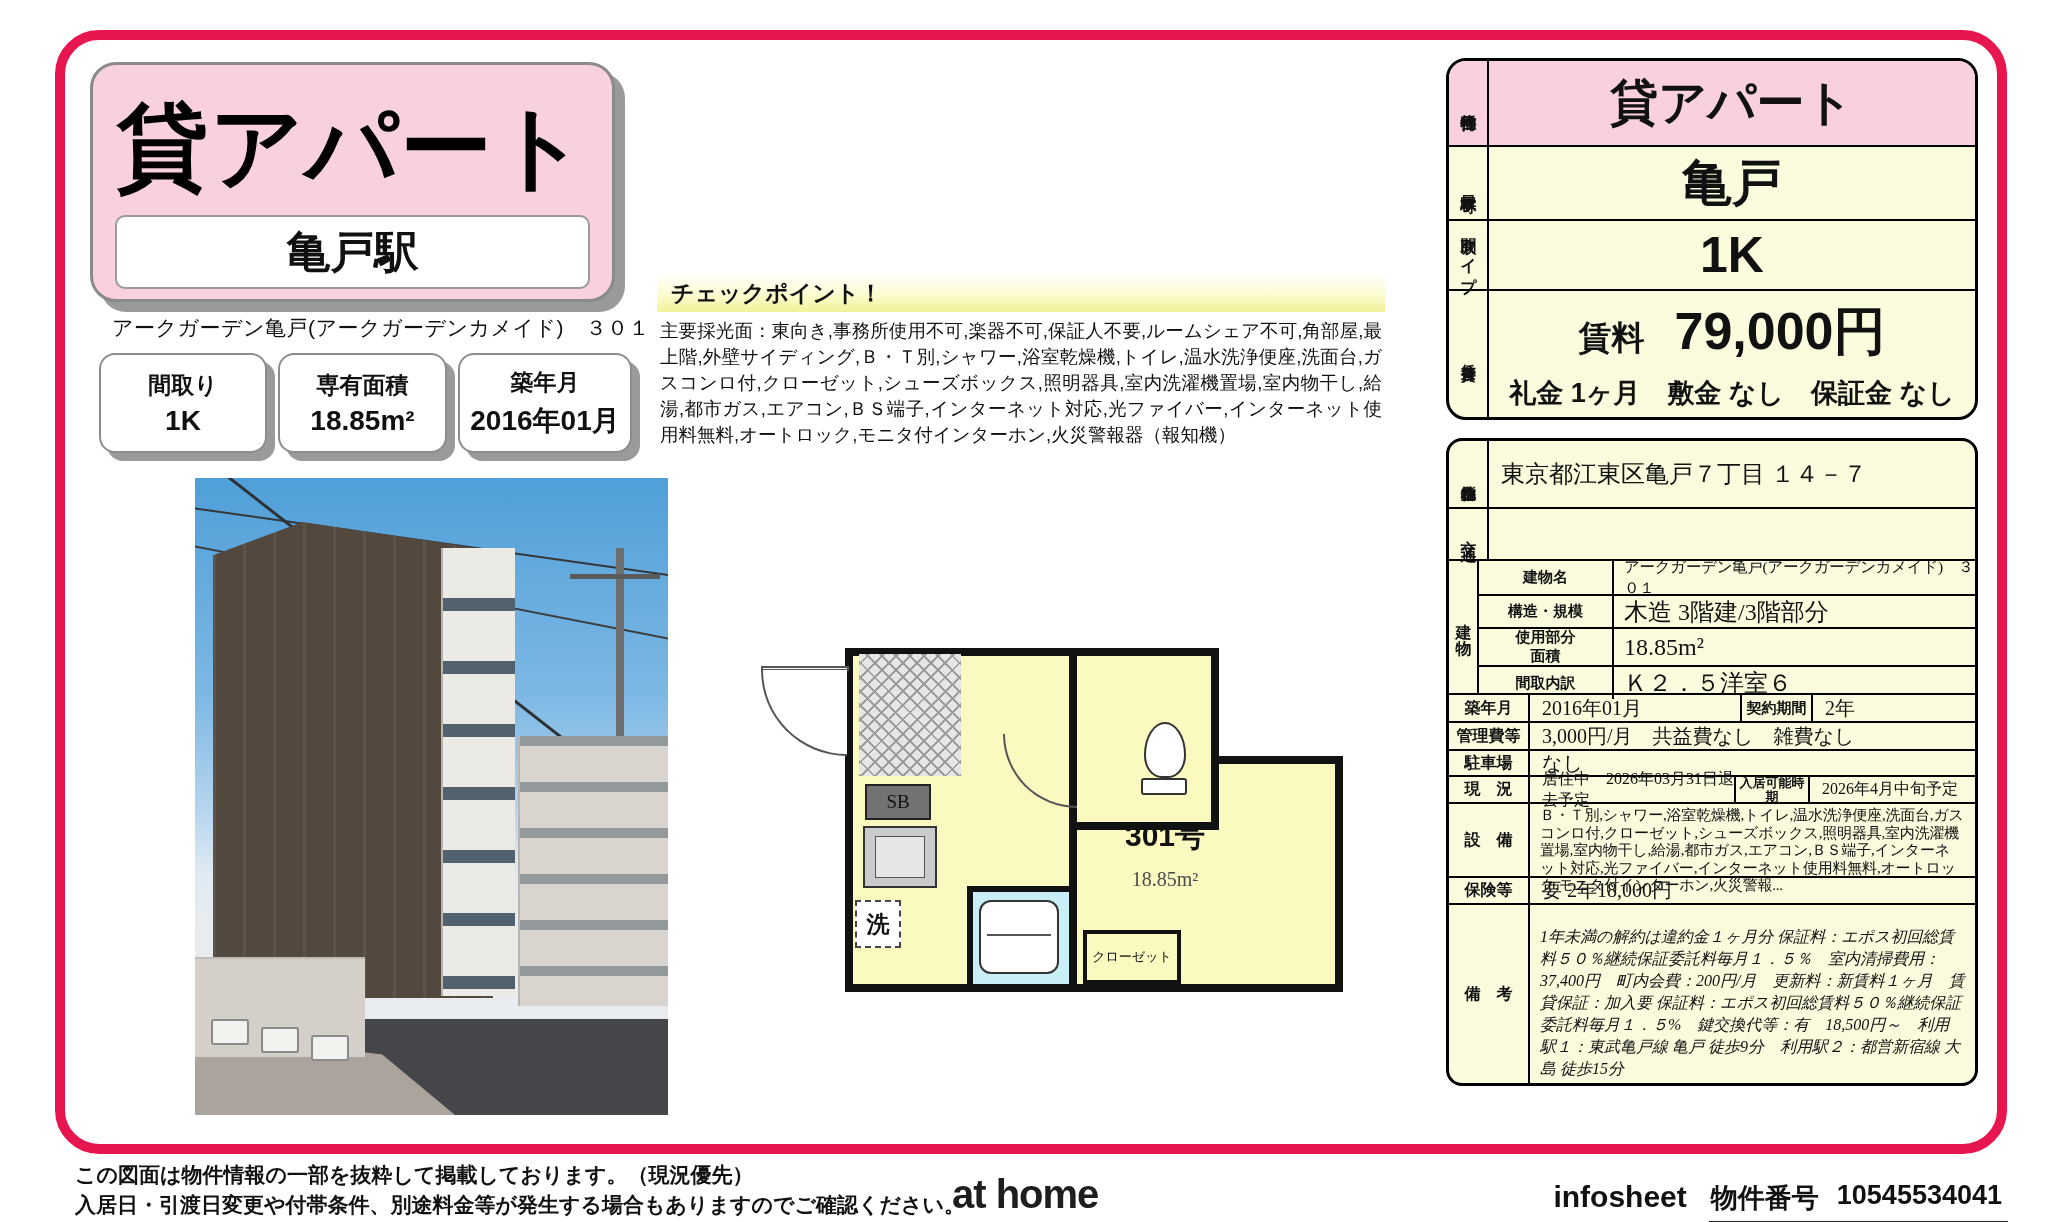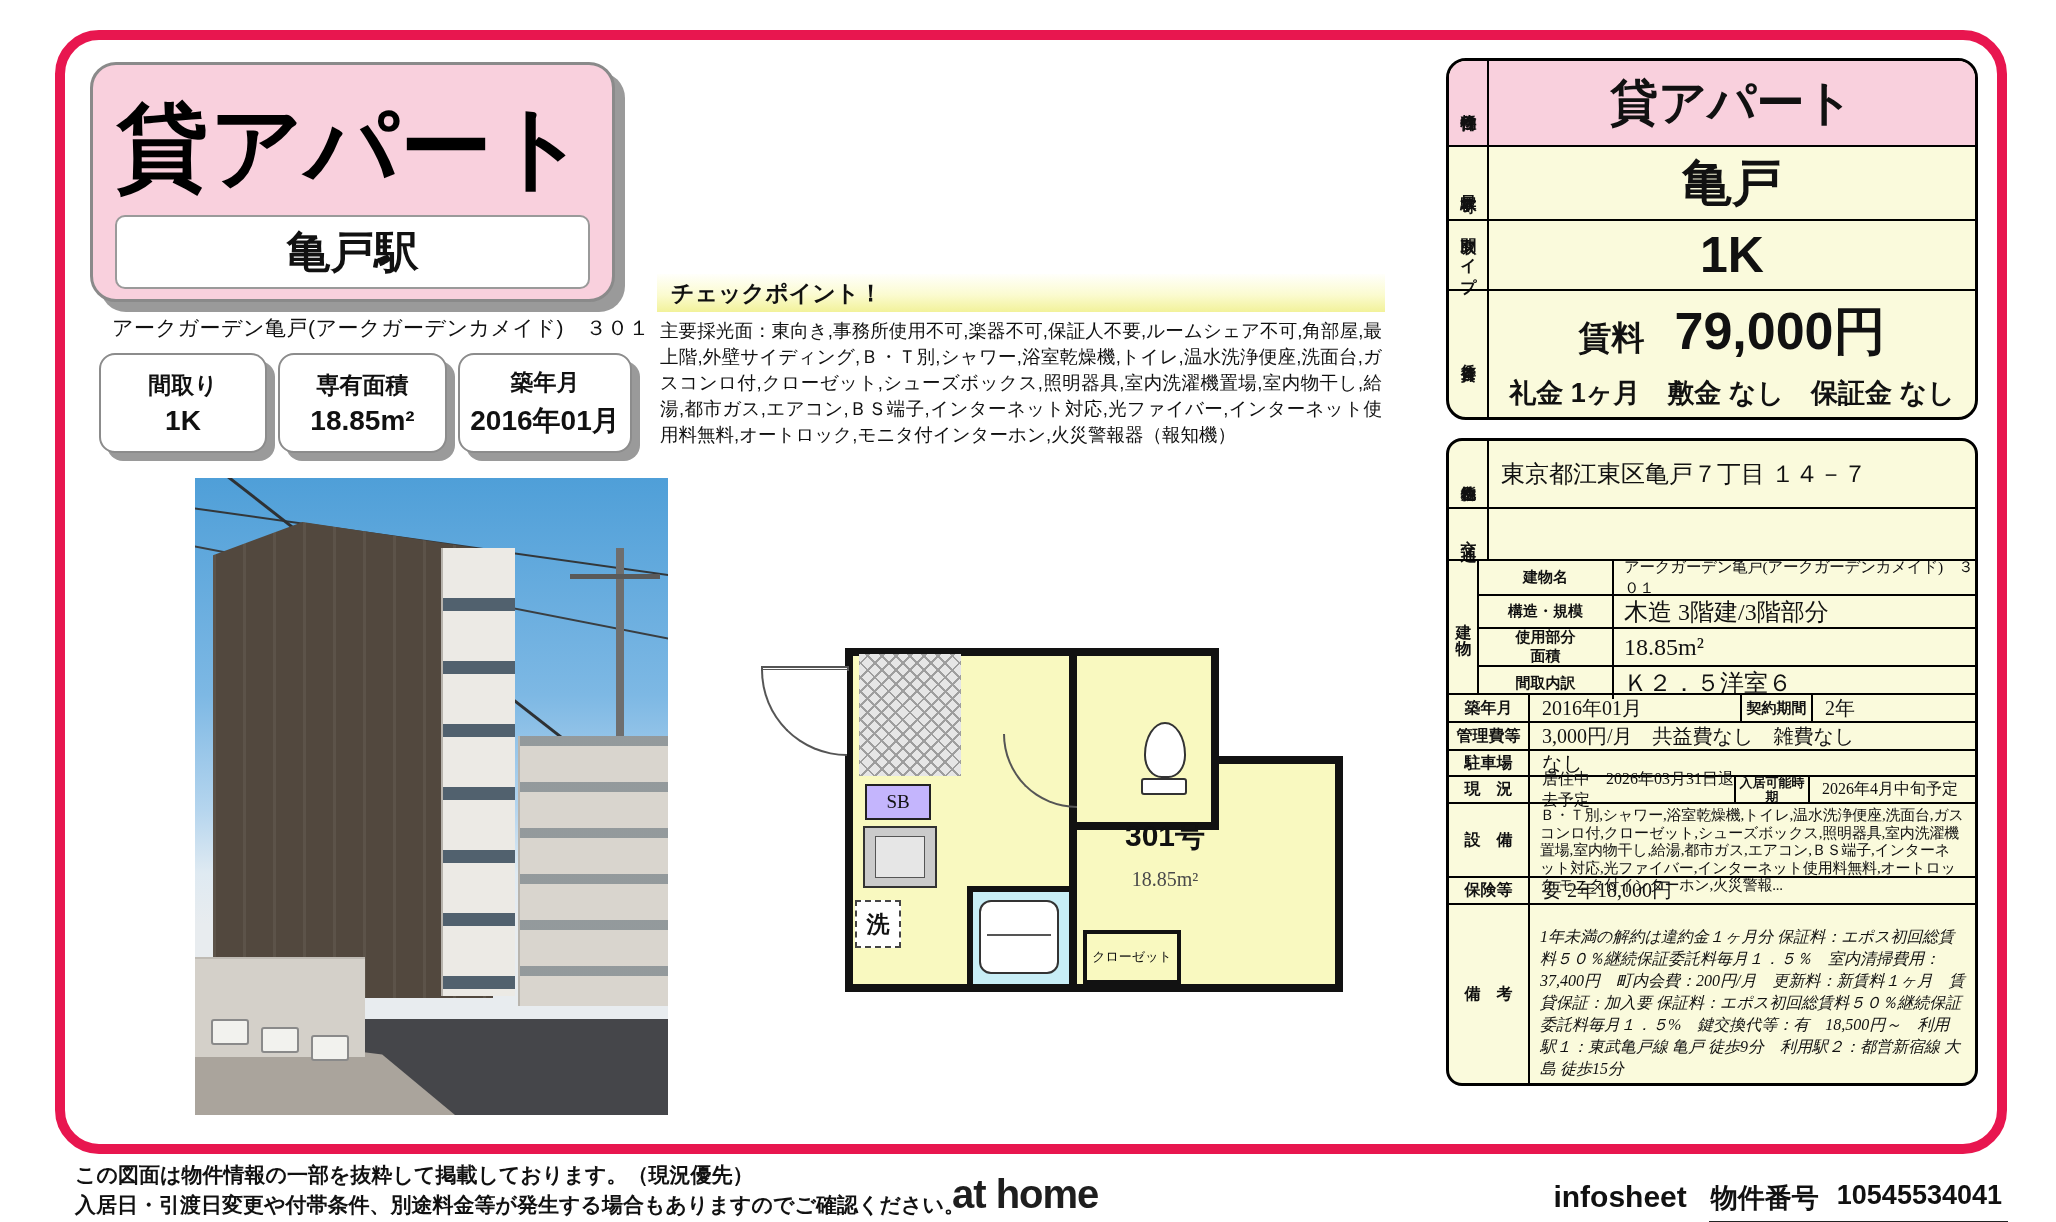--- a/index.html
+++ b/index.html
@@ -50,21 +50,21 @@
   .fp * { position:absolute; }
   .fp-room { background:#f9f9c0; border:8px solid #121212; }
   .fp-left   { left:0; top:10px; width:232px; height:344px; }
   .fp-main   { left:224px; top:118px; width:274px; height:236px; }
   .fp-toilet { left:224px; top:10px; width:150px; height:182px; }
   .fp-genkan { left:14px; top:16px; width:102px; height:122px; background:
       repeating-linear-gradient(45deg,#9e9e9e 0 2px, transparent 2px 10px),
       repeating-linear-gradient(-45deg,#9e9e9e 0 2px, transparent 2px 10px), #e6e6e6; }
   .fp-entry-arc { left:-84px; top:32px; width:86px; height:86px; border-left:2px solid #555; border-bottom:2px solid #555; border-radius:0 0 0 100%; background:#fff; }
   .fp-entry-leaf { left:-84px; top:28px; width:88px; height:5px; background:#fff; border:2px solid #555; }
-  .fp-sb { left:20px; top:146px; width:66px; height:36px; background:#c4b5fd; border:2px solid #222; display:flex; align-items:center; justify-content:center; font-family:"Liberation Serif",serif; font-size:19px; }
+  .fp-sb { left:20px; top:146px; width:66px; height:36px; background:#737373; border:2px solid #222; display:flex; align-items:center; justify-content:center; font-family:"Liberation Serif",serif; font-size:19px; }
   .fp-kitchen { left:18px; top:188px; width:74px; height:62px; background:#cbcbcb; border:2px solid #333; }
   .fp-kitchen-inner { left:30px; top:198px; width:50px; height:42px; background:#e6e6e6; border:1.5px solid #555; }
   .fp-washer { left:10px; top:262px; width:46px; height:48px; background:#fff; border:2.5px dashed #444; display:flex; align-items:center; justify-content:center; font-size:23px; font-weight:600; }
   .fp-bath { left:122px; top:248px; width:102px; height:98px; background:#c8eef6; border-top:6px solid #121212; border-left:6px solid #121212; }
   .fp-tub { left:134px; top:262px; width:80px; height:74px; background:#fff; border:2px solid #333; border-radius:12px; }
   .fp-tub-line { left:142px; top:296px; width:64px; height:2px; background:#555; }
   .fp-toilet-arc { left:158px; top:96px; width:74px; height:74px; border-left:2px solid #555; border-bottom:2px solid #555; border-radius:0 0 0 100%; }
   .fp-wc-tank { left:296px; top:140px; width:46px; height:17px; background:#fff; border:2px solid #333; border-radius:3px; }
   .fp-wc-bowl { left:299px; top:84px; width:42px; height:56px; background:#fff; border:2px solid #333; border-radius:50% 50% 42% 42% / 58% 58% 40% 40%; }
   .fp-unit-label { left:240px; top:178px; width:160px; text-align:center; font-size:30px; font-weight:600; }

